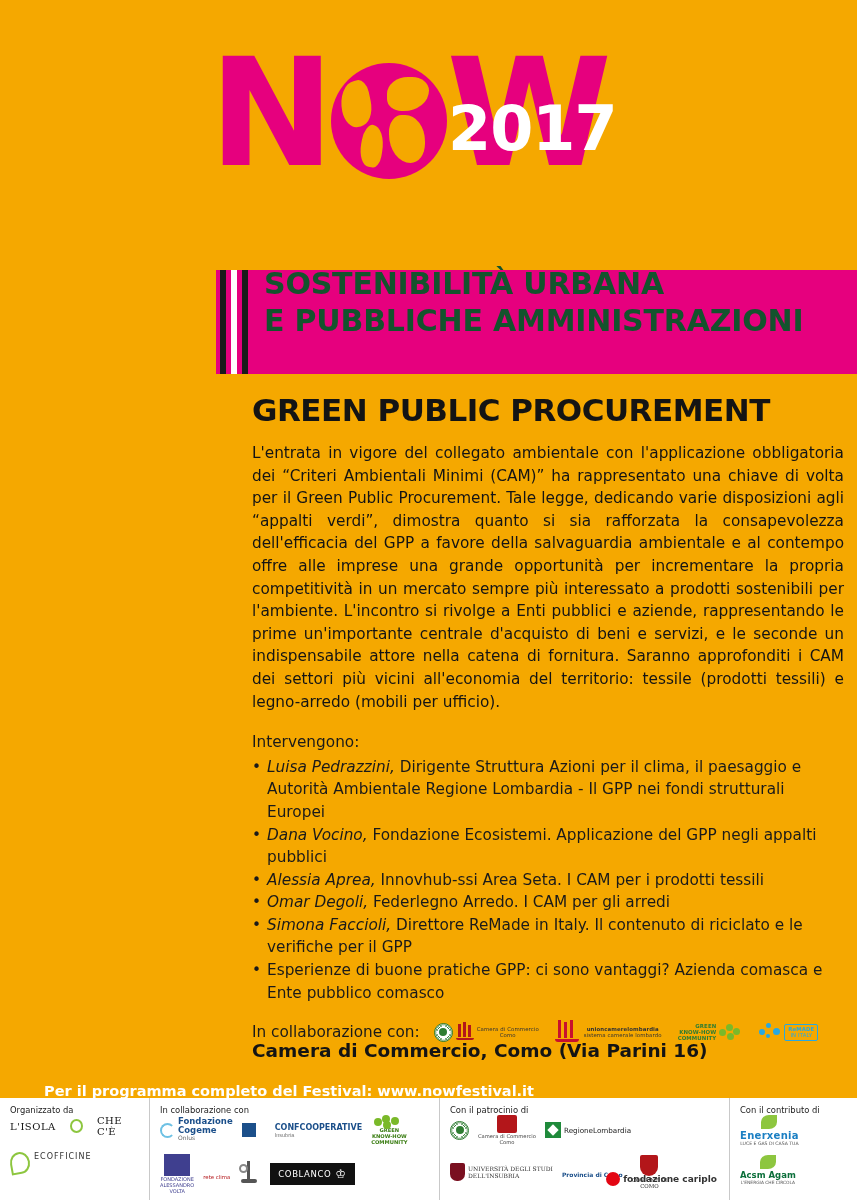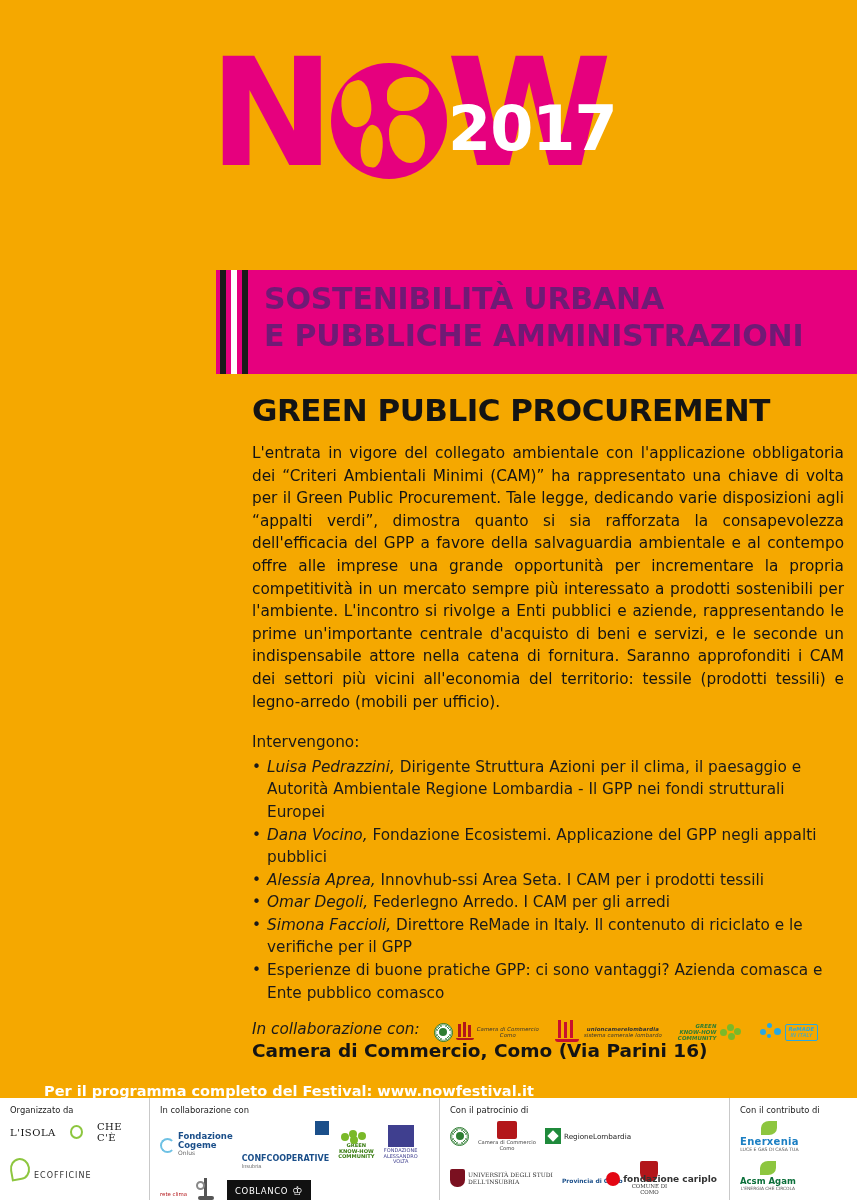--- a/index.html
+++ b/index.html
@@ -79,27 +79,27 @@
     left: 216px; top: 270px;
     width: 44px; height: 104px;
     display: flex; gap: 5px;
     padding-left: 4px;
     align-items: flex-start;
   }
   .band-bars i { display: block; width: 6px; height: 104px; background: #1a1a1a; }
   .band-bars i.w { background: #ffffff; }
   .band-title {
     position: absolute;
-    left: 264px; top: 280px;
+    left: 264px; top: 265px;
     width: 580px;
     font-family: "DejaVu Sans", sans-serif;
     font-weight: 700;
     font-size: 30px;
     line-height: 37px;
-    color: #701a75;
+    color: #14532d;
     letter-spacing: -0.2px;
   }
 
   
   .content {
     position: absolute;
     left: 252px; top: 392px;
     width: 592px;
     color: #1a1a1a;
   }
@@ -134,22 +134,22 @@
   }
   ul.speakers li:before {
     content: "\2022";
     position: absolute; left: 0; top: 0;
   }
   ul.speakers .nm { font-style: italic; }
 
   .collab-row {
     margin-top: 16px;
     display: flex;
+    align-items: center;
     gap: 14px;
-    font-style: italic;
   }
   .collab-label {
     font-family: "DejaVu Sans", sans-serif;
     font-size: 15.3px;
   }
   .collab-logos { display: flex; align-items: center; gap: 16px; }
 
   .mini {
     font-family: "DejaVu Sans", sans-serif;
     font-size: 5.4px;
@@ -229,52 +229,51 @@
     position: relative;
     padding: 7px 8px 0 10px;
     border-right: 1px solid #c9c9c9;
     height: 100%;
   }
   .fcol:last-child { border-right: none; }
   .fcol-title {
     font-family: "DejaVu Sans", sans-serif;
     font-size: 8.4px;
     color: #222;
-    margin-bottom: 6px;
   }
   .c1 { width: 150px; }
   .c2 { width: 290px; }
   .c3 { width: 290px; }
   .c4 { width: 127px; }
   .flogos { display: flex; flex-wrap: wrap; align-items: center; gap: 9px; }
 
   
   .isola {
     font-family: "DejaVu Serif", serif;
     font-size: 11px; letter-spacing: 0.5px; color: #111;
     display: flex; align-items: center; gap: 14px;
   }
   .isola .ring {
     width: 14px; height: 14px; border-radius: 50%;
     border: 2px solid #8DC63F;
   }
-  .ecoff { display: flex; align-items: flex-end; gap: 4px; }
+  .ecoff { display: flex; align-items: flex-start; gap: 4px; }
   .ecoff .leaf {
     width: 20px; height: 22px; border: 2px solid #8DC63F;
     border-radius: 50% 50% 50% 0; transform: rotate(-10deg);
   }
   .ecoff .txt { font-family: "DejaVu Sans", sans-serif; font-size: 8px; letter-spacing: 1px; color: #333; }
 
   .fond-cog { display: flex; align-items: center; gap: 3px; }
   .fc-arc { width: 15px; height: 15px; border: 2px solid #6EC1E4; border-radius: 50%; border-right-color: transparent; }
   .fc-t { line-height: 8.5px; }
   .fc-t b { display: block; font-family: "DejaVu Sans", sans-serif; font-size: 8.5px; color: #1b4f8a; }
   .fc-t i { display: block; font-style: normal; font-family: "DejaVu Sans", sans-serif; font-size: 6px; color: #666; }
 
-  .confcoop { display: flex; align-items: flex-end; gap: 19px; flex-direction: column; }
+  .confcoop { display: flex; align-items: flex-start; gap: 19px; }
   .cfc-sq { width: 14px; height: 14px; background: #1b4f8a; }
   .cfc-t b { display: block; font-family: "DejaVu Sans", sans-serif; font-size: 8px; color: #1b4f8a; }
   .cfc-t i { display: block; font-style: normal; font-size: 5.5px; color: #777; }
 
   .gkh-foot { text-align: center; }
   .gkh-foot .dots { position: relative; width: 30px; height: 12px; margin: 0 auto 1px; }
   .gkh-foot .dots s { position: absolute; width: 8px; height: 8px; border-radius: 50%; background: #7AB929; }
   .gkh-foot span { display: block; font-family: "DejaVu Sans", sans-serif; font-size: 5.2px; color: #3a7d12; line-height: 5.8px; font-weight: 700; }
 
   .volta { text-align: center; }

